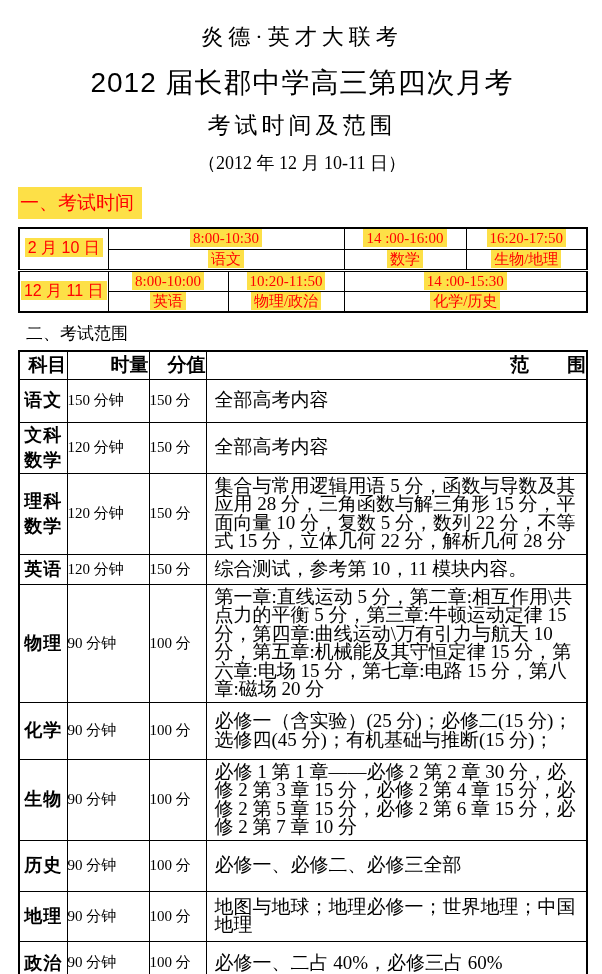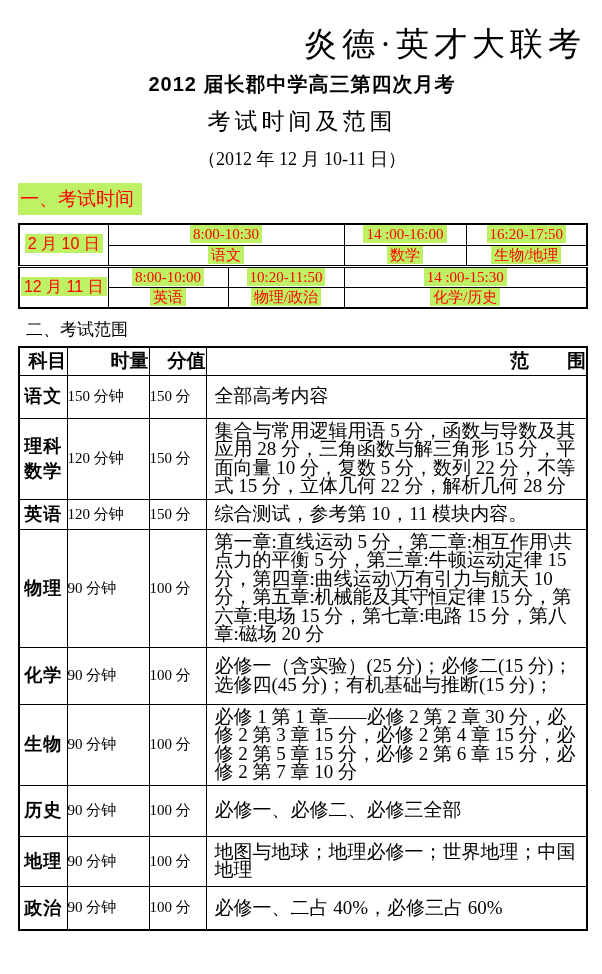--- a/index.html
+++ b/index.html
@@ -10,46 +10,45 @@
     font-family: "Liberation Serif", serif;
     color: #000000;
     overflow: hidden;
   }
   .page { padding: 22px 16px 0 18px; }
 
   
   .hdr { text-align: center; }
   .hdr-line1 {
     font-family: "Liberation Serif", serif;
-    font-size: 33px;
+    font-size: 22px;
     letter-spacing: 5px;
-    margin-bottom: 4px;
-    text-align: right;
+    margin-bottom: 12px;
   }
   .hdr-line2 {
     font-family: "Liberation Sans", sans-serif;
-    font-size: 20px;
-    font-weight: bold;
+    font-size: 28px;
+    font-weight: normal;
     letter-spacing: 1px;
     margin-bottom: 8px;
   }
   .hdr-line3 {
     font-family: "Liberation Serif", serif;
     font-size: 23px;
     letter-spacing: 4px;
     margin-bottom: 10px;
   }
   .hdr-line4 {
     font-family: "Liberation Serif", serif;
     font-size: 18px;
     margin-bottom: 12px;
   }
 
   .red { color: #ff0000; }
-  .hl  { background: #bef264; }
+  .hl  { background: #fde047; }
 
   
   .sec1-heading {
     display: inline-block;
     font-family: "Liberation Sans", sans-serif;
     font-size: 19px;
     padding: 3px 8px 3px 2px;
     margin-bottom: 8px;
   }
   .sec2-heading {
@@ -190,20 +189,26 @@
         <th>时量</th>
         <th>分值</th>
         <th>范　　围</th>
       </tr>
       <tr style="height:43px">
         <td class="subj">语文</td>
         <td class="dur">150 分钟</td>
         <td class="score">150 分</td>
         <td class="rng">全部高考内容</td>
       </tr>
+      <tr style="height:51px">
+        <td class="subj">文科<br>数学</td>
+        <td class="dur">120 分钟</td>
+        <td class="score">150 分</td>
+        <td class="rng">全部高考内容</td>
+      </tr>
       <tr style="height:76px">
         <td class="subj">理科<br>数学</td>
         <td class="dur">120 分钟</td>
         <td class="score">150 分</td>
         <td class="rng">集合与常用逻辑用语 5 分，函数与导数及其应用 28 分，三角函数与解三角形 15 分，平面向量 10 分，复数 5 分，数列 22 分，不等式 15 分，立体几何 22 分，解析几何 28 分</td>
       </tr>
       <tr style="height:30px">
         <td class="subj">英语</td>
         <td class="dur">120 分钟</td>
         <td class="score">150 分</td>

